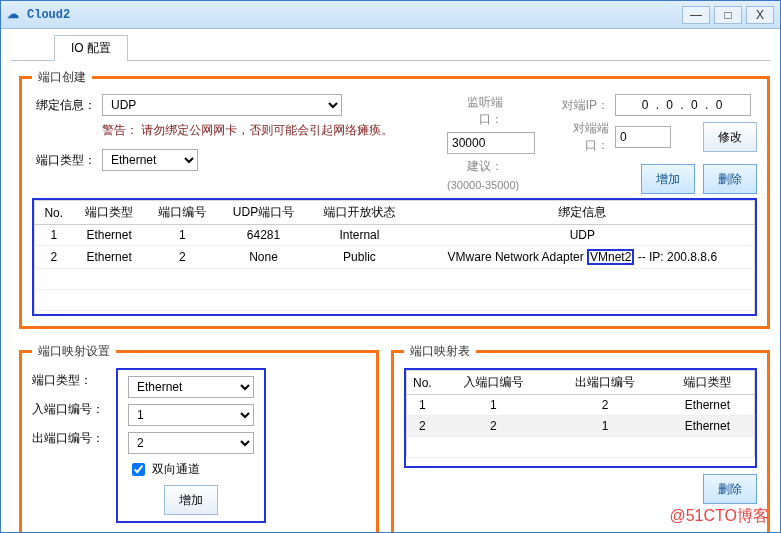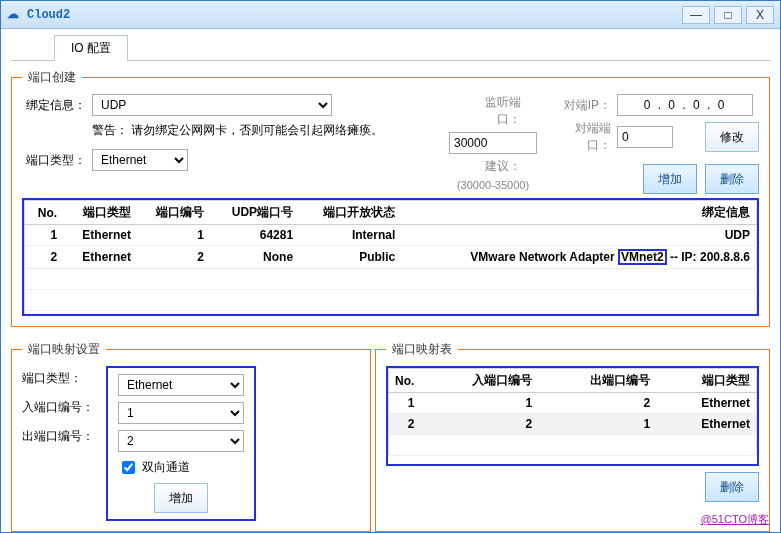--- a/index.html
+++ b/index.html
@@ -6,50 +6,50 @@
   body { margin: 0; background: #fff; }
   .window { width: 781px; height: 533px; border: 1px solid #3a7ac6; background: #fff; display: flex; flex-direction: column; }
   .titlebar { height: 28px; background: linear-gradient(to bottom,#dfeefc,#c9e1f7); display: flex; align-items: center; padding: 0 6px; border-bottom: 1px solid #9dbedf; }
   .titlebar .logo { width:16px; height:16px; margin-right:4px; color:#1b67b5; font-weight:bold; }
   .titlebar .title { color:#1b67b5; font-weight:bold; flex:1;font-family:Liberation Mono, monospace; }
   .winbtns { display:flex; gap:4px; }
   .winbtn { width:28px; height:18px; border:1px solid #9dbedf; background:#eaf2fb; display:flex; align-items:center; justify-content:center; color:#333; }
   .content { flex:1; padding:6px 10px 10px 10px; overflow:hidden; }
   .tabs-strip { display:flex; border-bottom:1px solid #b9c8d6;padding-left:43px; }
   .tab { padding:4px 16px; border:1px solid #b9c8d6; border-bottom:none; background:#fff; margin-bottom:-1px; }
-  fieldset { border:1px solid #f97316; margin:8px 0 0 0; padding:8px 10px 10px 10px; }
+  fieldset { border:3px solid #f97316; margin:8px 0 0 8px; padding:8px 10px 10px 10px; }
   legend { padding:0 6px; color:#333; }
   .row { display:flex; align-items:center; gap:6px; margin-bottom:6px; flex-wrap:nowrap; }
   label.lab { width:64px; text-align:right; display:inline-block;font-family:Liberation Mono, monospace; }
   select, input[type=text] { border:1px solid #abadb3; padding:2px 4px; background:#fff; height:22px; }
-  .warn { color:#000000; margin-left:70px; margin-top:-4px; margin-bottom:6px; }
+  .warn { color:#7f1d1d; margin-left:70px; margin-top:-4px; margin-bottom:6px; }
   .btn { border:1px solid #9dbedf; background:linear-gradient(to bottom,#fefefe,#e6eef8); padding:2px 14px; height:30px; cursor:default; }
   .btn.blue { background:linear-gradient(to bottom,#eaf6ff,#cbe6ff); border:1px solid #6fa9e0; color:#0d4c8e; }
   .chk { display:flex; align-items:center; gap:4px; }
   .toprow { display:flex; gap:18px; align-items:flex-start; }
   .topcol { display:flex; flex-direction:column; gap:4px; }
   .toprow .kv { display:flex; align-items:center; gap:6px; }
   .toprow .lab2 { width:56px; text-align:right; }
   .tbl { width:100%; border-collapse:collapse; border:1px solid #d8d8d8; }
-  .tbl th, .tbl td { padding:3px 6px; text-align:right; font-weight:bold; border-bottom:1px solid #eee; background:#fff; white-space:nowrap; }
+  .tbl th, .tbl td { padding:3px 6px; text-align:center; font-weight:normal; border-bottom:1px solid #eee; background:#fff; white-space:nowrap; }
   .tbl th { border-bottom:1px solid #ccc; }
   .tblwrap { border:2px solid #2233dd; padding:0; margin-top:4px; height:118px; overflow:hidden; background:#fff; }
   .lower { display:flex; gap:4px; margin-top:6px; }
   .mapset { flex:0 0 360px; }
   .maptbl { flex:1; }
   .mapset-inner { display:flex; gap:12px; }
   .mapset-labels { display:flex; flex-direction:column; gap:12px; padding-top:4px; }
   .mapset-ctrls { border:2px solid #2233dd; padding:6px 10px; display:flex; flex-direction:column; gap:6px; width:150px; }
   .hl-box { border:2px solid #2233dd; padding:0 1px; display:inline-block; line-height:1; }
   .small-input { width:56px; }
   .ip-input { width:136px; text-align:center; letter-spacing:2px; }
   .righthdr-btns { display:flex; gap:8px; justify-content:flex-end; margin-top:6px; }
   .maptbl-inner { border:2px solid #2233dd; height:100px; overflow:hidden; }
   .tbl tr.alt td { background:#f2f2f2; }
-  .watermark { position:absolute; right:12px; bottom:6px; color:#a21caf; font-size:11px;text-decoration:underline; }
+  .watermark { position:absolute; right:12px; bottom:6px; color:#ef4444; font-size:16px; }
 </style>
 </head>
 <body>
 
 <div class="window">
   <div class="titlebar">
     <span class="logo">☁</span>
     <span class="title">Cloud2</span>
     <div class="winbtns">
       <div class="winbtn">—</div>
@@ -77,21 +77,21 @@
           <div class="warn">警告：  请勿绑定公网网卡，否则可能会引起网络瘫痪。</div>
           <div class="row">
             <label class="lab">端口类型：</label>
             <select style="width:96px">
               <option>Ethernet</option>
             </select>
             <span style="width:30px"></span>
           </div>
         </div>
 
-        <div class="topcol" style="color:#888;align-items:center;">
+        <div class="topcol" style="color:#888;">
           <div class="kv">
             <span class="lab2">监听端口：</span>
           </div>
           <input type="text" class="small-input" style="width: 88px;" value="30000">
           <div class="kv">
             <span class="lab2">建议：</span>
           </div>
           <div style="font-size:11px;">(30000-35000)</div>
         </div>
 

